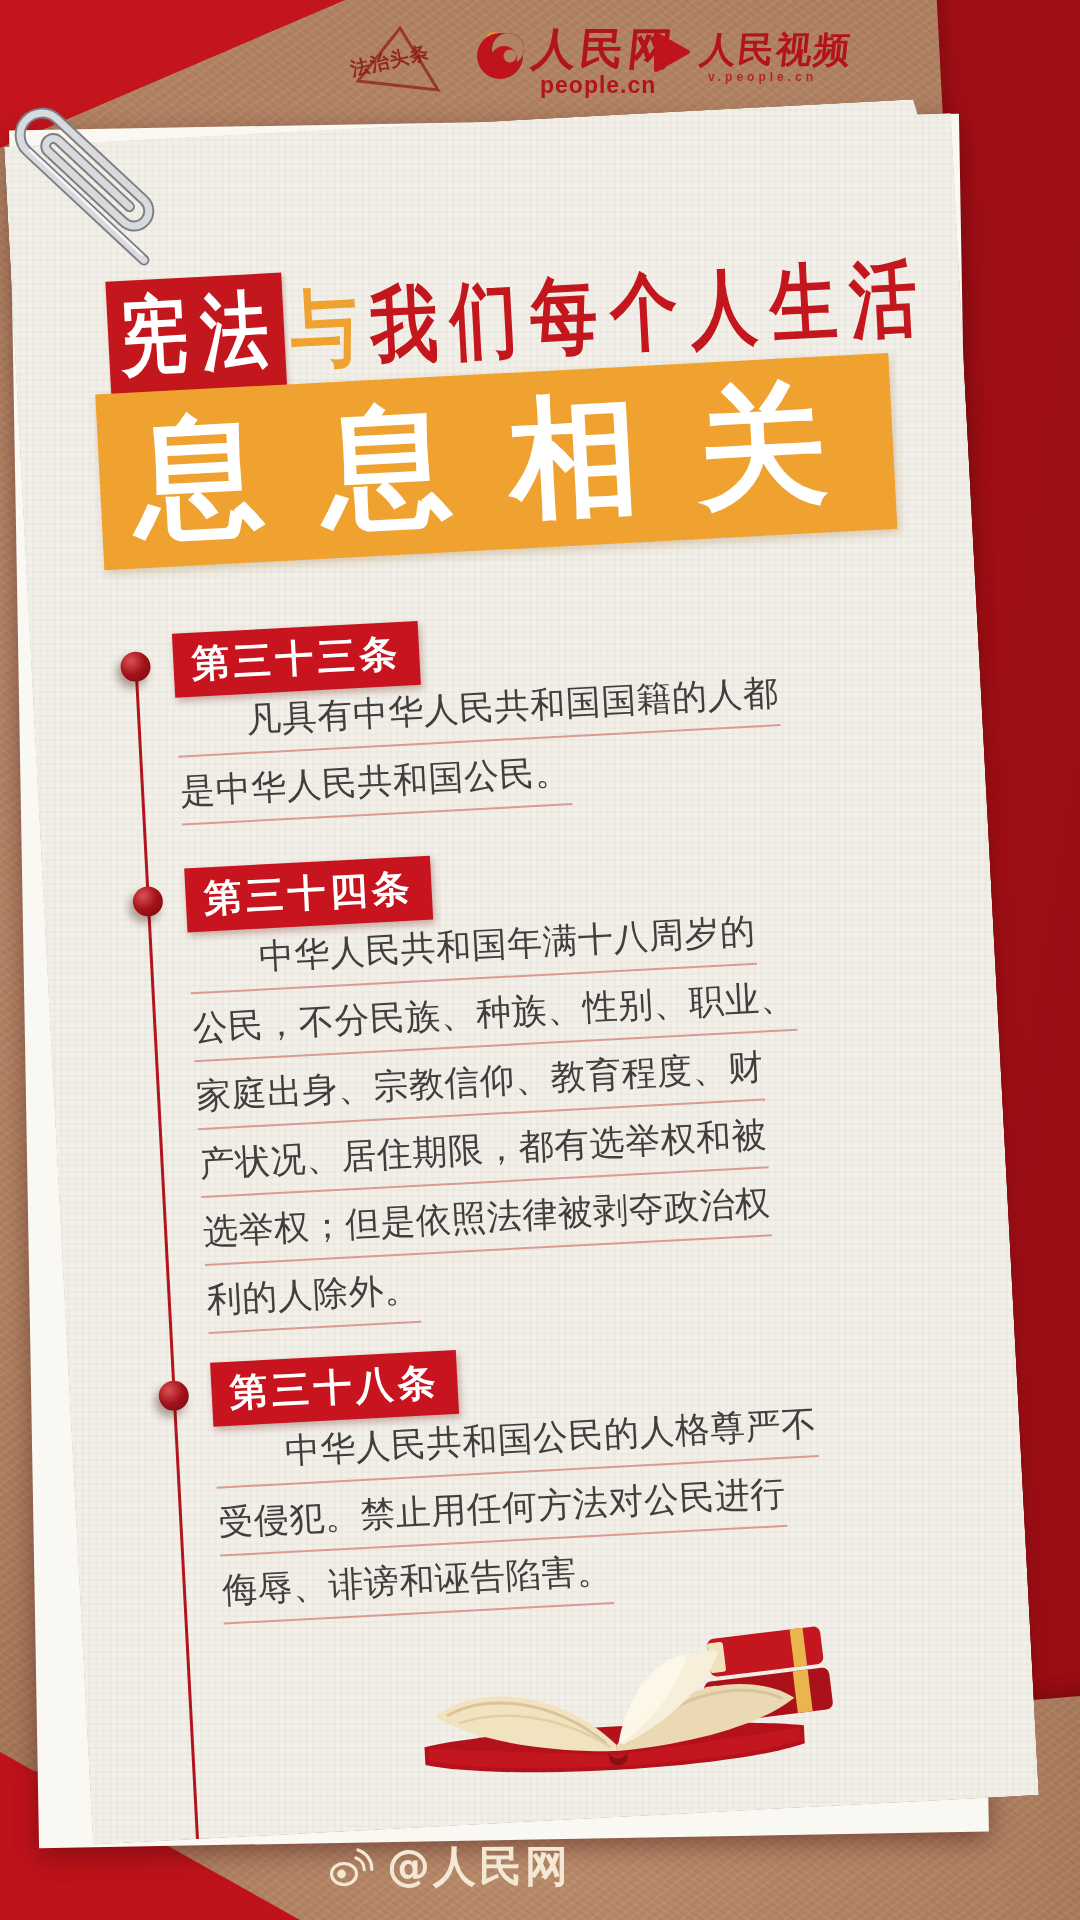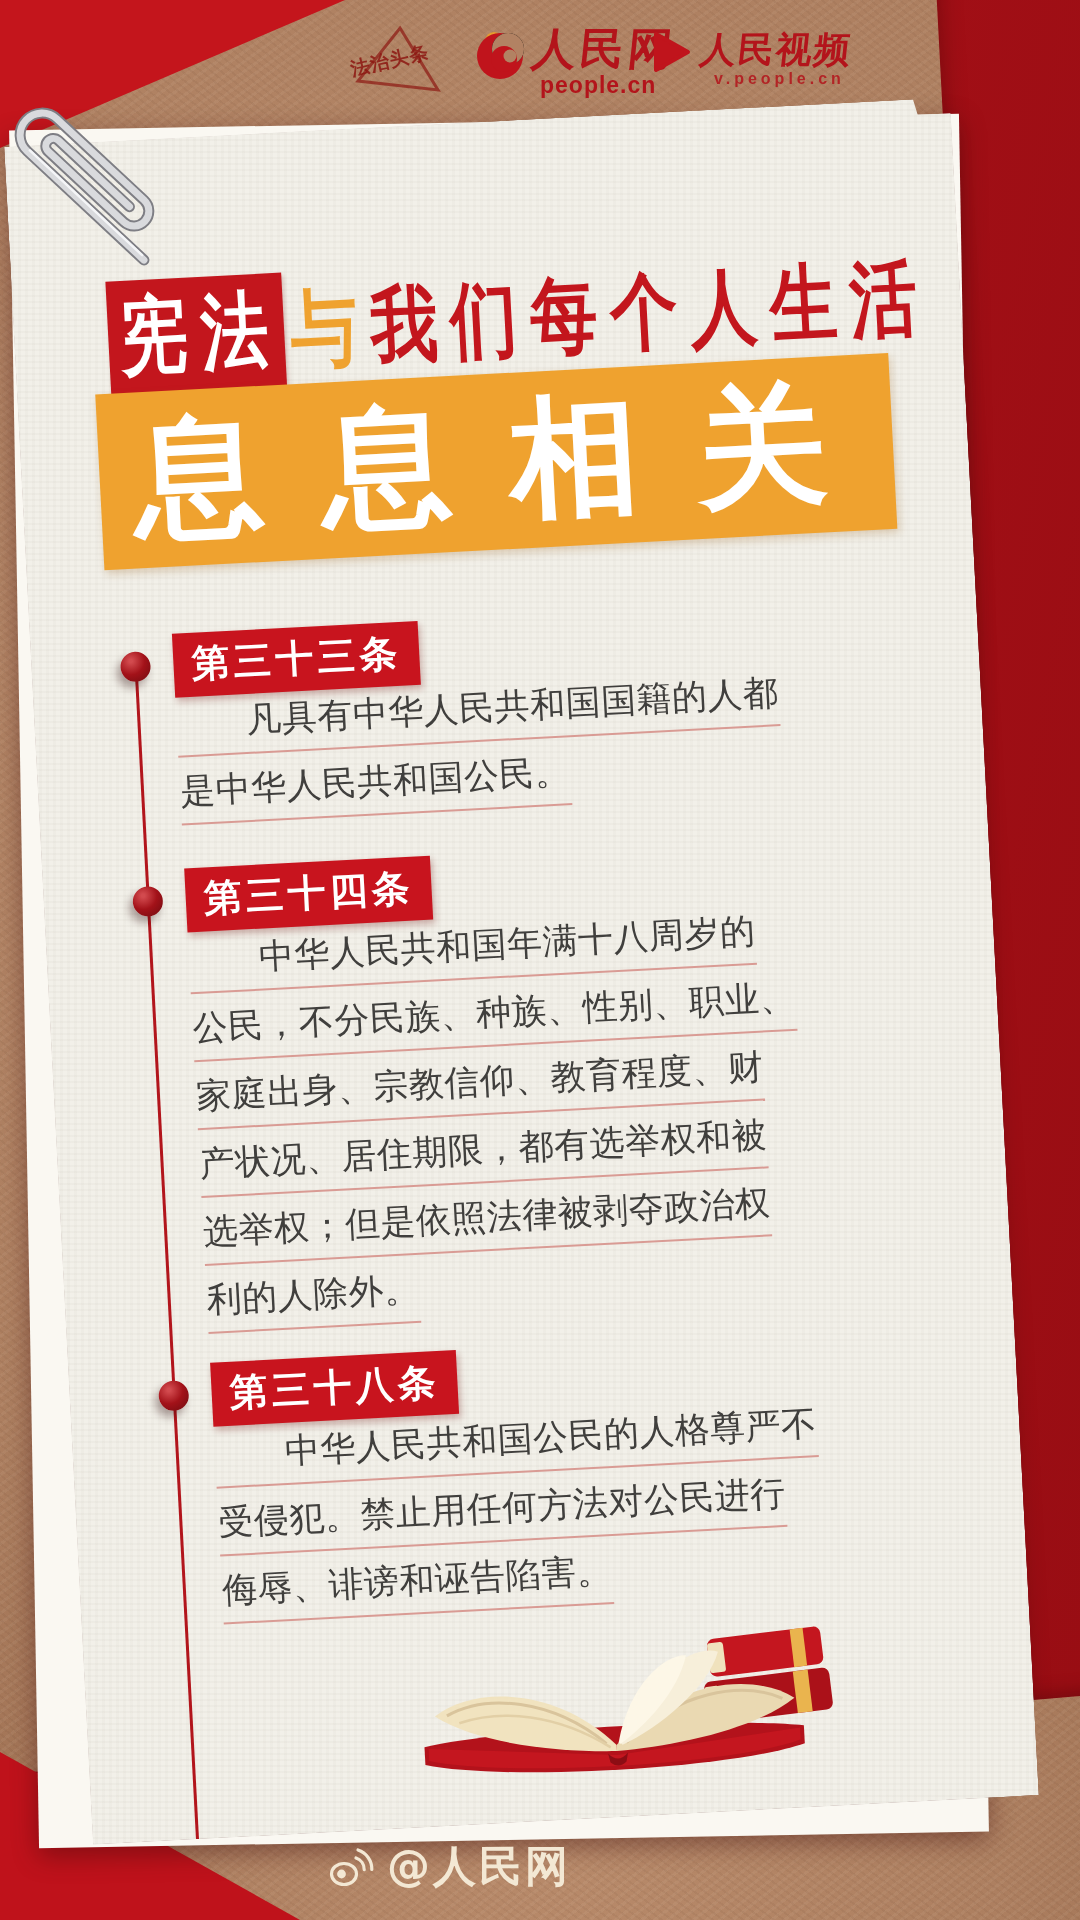--- a/index.html
+++ b/index.html
@@ -23,21 +23,21 @@
   .hdr{position:absolute;color:#9c1712;}
   .fz-logo{left:348px;top:22px;width:96px;height:74px;}
   .fz-text{position:absolute;left:2px;top:26px;font-size:19px;font-weight:bold;
     transform:rotate(-13deg);letter-spacing:1px;color:#8d1812;opacity:.85;}
   .people-logo{left:474px;top:26px;display:flex;align-items:flex-start;}
   .people-chars{font-size:44px;font-weight:900;color:#b3141b;letter-spacing:4px;
     line-height:46px;margin-left:6px;transform:skewX(-6deg);}
   .people-sub{font-size:23px;font-weight:bold;color:#b3141b;margin-left:14px;letter-spacing:1px;}
   .video-logo{left:652px;top:30px;display:flex;align-items:flex-start;}
   .video-chars{font-size:36px;font-weight:900;color:#b3141b;letter-spacing:2px;line-height:40px;margin-left:8px;transform:skewX(-6deg);}
-  .video-sub{font-size:16px;font-weight:bold;color:#b3141b;letter-spacing:4px;margin-left:22px;opacity:.85;}
+  .video-sub{font-size:12px;font-weight:bold;color:#b3141b;letter-spacing:4px;margin-left:16px;opacity:.85;}
   .logo-col{display:flex;flex-direction:column;}
   
   .paper-back{position:absolute;left:24px;top:122px;width:950px;height:1718px;
     background:#faf8f2;transform:rotate(-1deg);box-shadow:0 8px 26px rgba(60,8,8,.45);}
   .paper{position:absolute;left:48px;top:121px;width:947px;height:1700px;
     background:
       repeating-linear-gradient(3deg, rgba(120,110,90,.04) 0 2px, rgba(255,255,255,0) 2px 6px),
       repeating-linear-gradient(93deg, rgba(120,110,90,.03) 0 3px, rgba(255,255,255,0) 3px 7px),
       #f2f0e9;
     transform:rotate(-3deg);box-shadow:0 12px 40px rgba(55,6,6,.5);

